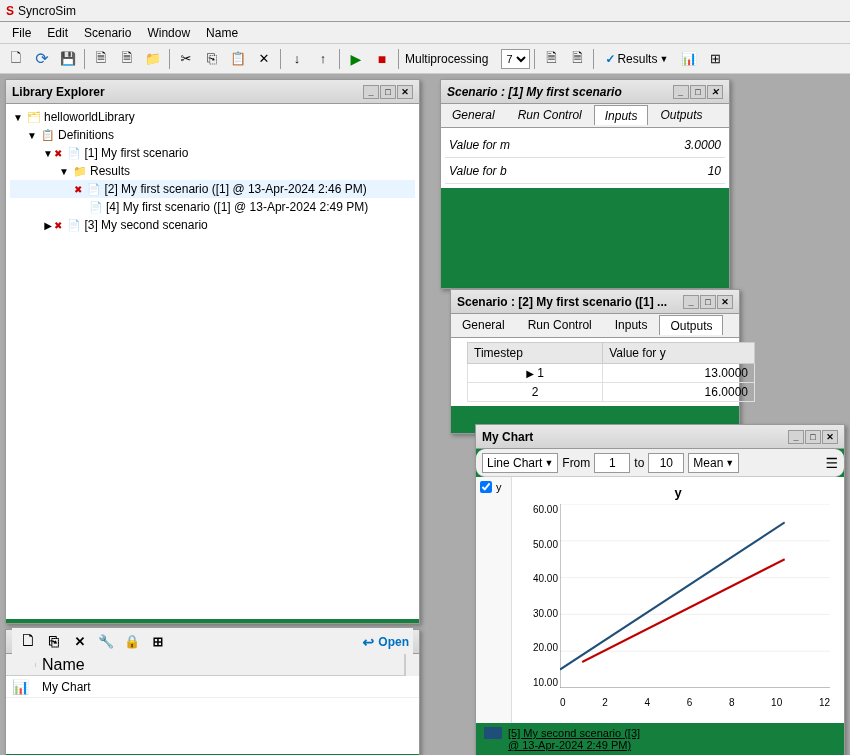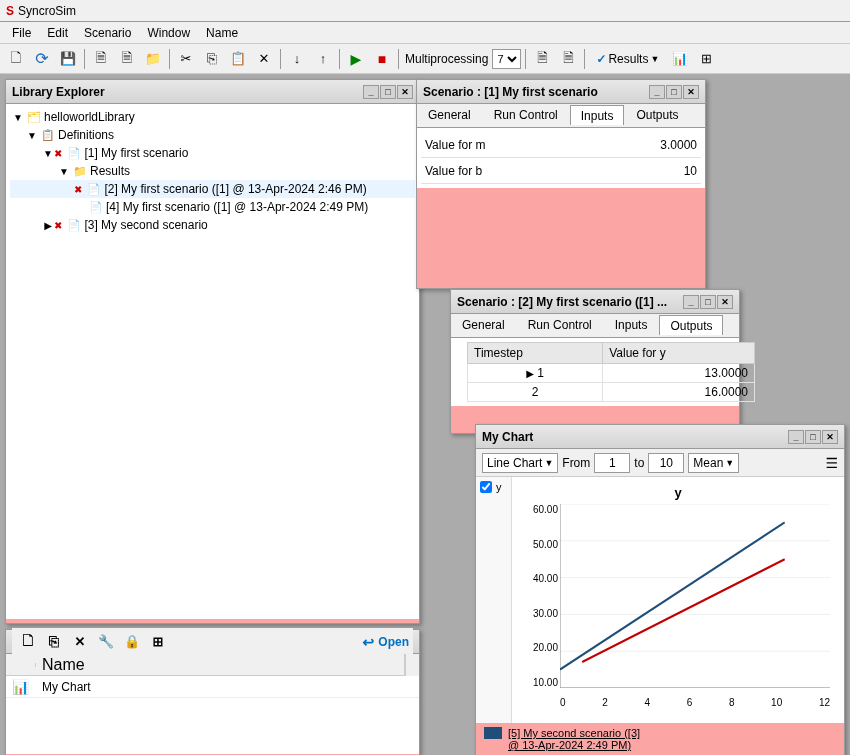--- a/index.html
+++ b/index.html
@@ -10,30 +10,30 @@
     
     
     .menu-bar { background: #f0f0f0; height: 22px; display: flex; align-items: center; padding: 0 4px; border-bottom: 1px solid #ccc; }
     .menu-item { padding: 2px 8px; font-size: 12px; cursor: pointer; }
     
     
     .toolbar { background: #f0f0f0; height: 30px; display: flex; align-items: center; padding: 0 4px; border-bottom: 1px solid #ccc; gap: 2px; }
     .tb-btn { width: 24px; height: 24px; display: flex; align-items: center; justify-content: center; border: 1px solid transparent; cursor: pointer; font-size: 13px; }
     .tb-separator { width: 1px; height: 20px; background: #999; margin: 0 2px; }
     .tb-label { font-size: 12px; margin: 0 2px; }
-    .multiprocessing-group { display: flex; align-items: center; gap: 2px; }
+    .multiprocessing-group { display: flex; align-items: center; gap: 11px; }
     .tb-select { height: 20px; font-size: 11px; border: 1px solid #999; background: white; }
     .results-btn { display: flex; align-items: center; gap: 2px; padding: 2px 6px; border: 1px solid transparent; cursor: pointer; font-size: 12px; }
     .checkmark { color: #0070c0; font-weight: bold; }
     
     
     .main-area { display: flex; position: relative; width: 850px; height: 700px; background: #ababab; }
     
     
-    .panel { position: absolute; background: #fca5a5; border: 1px solid #999; box-shadow: 2px 2px 4px rgba(0,0,0,0.3); }
+    .panel { position: absolute; background: #15803d; border: 1px solid #999; box-shadow: 2px 2px 4px rgba(0,0,0,0.3); }
     .panel-title { background: linear-gradient(to bottom, #e8e8e8, #d4d4d4); height: 24px; display: flex; align-items: center; justify-content: space-between; padding: 0 6px; border-bottom: 1px solid #999; font-size: 12px; font-weight: bold; }
     .panel-title-text { flex: 1; }
     .win-btn { width: 16px; height: 14px; display: flex; align-items: center; justify-content: center; border: 1px solid #999; background: #d4d4d4; font-size: 9px; cursor: pointer; margin-left: 1px; }
     .win-btn-close { background: #d4d4d4; }
     
     
     .library-explorer { left: 5px; top: 5px; width: 415px; height: 545px; }
     .tree-area { padding: 4px; overflow: auto; height: calc(100% - 28px); background: white; }
     .tree-item { display: flex; align-items: center; height: 18px; cursor: pointer; padding: 0 2px; font-size: 12px; }
     .tree-expand { display: inline-flex; align-items: center; justify-content: center; width: 12px; height: 12px; font-size: 10px; }
@@ -49,40 +49,40 @@
     .bottom-toolbar { background: #f0f0f0; height: 28px; display: flex; align-items: center; padding: 0 4px; border-bottom: 1px solid #ccc; gap: 2px; }
     .open-btn { display: flex; align-items: center; gap: 4px; margin-left: auto; color: #0070c0; cursor: pointer; font-size: 12px; }
     .chart-list { background: white; overflow: auto; height: calc(100% - 60px); }
     .chart-list-header { display: flex; background: #f0f0f0; border-bottom: 1px solid #ccc; height: 22px; align-items: center; }
     .chart-list-header-cell { padding: 2px 6px; font-size: 16px; border-right: 1px solid #ccc; flex: 1; }
     .chart-list-row { display: flex; align-items: center; height: 22px; border-bottom: 1px solid #eee; }
     .chart-list-cell { padding: 2px 6px; font-size: 12px; flex: 1; }
     .chart-icon { color: #2060c0; font-size: 14px; }
     
     
-    .scenario-panel-1 { left: 416px; top: 5px; width: 290px; height: 210px; }
+    .scenario-panel-1 { left: 440px; top: 5px; width: 290px; height: 210px; font-style: italic; }
     .tabs { display: flex; background: #f0f0f0; border-bottom: 1px solid #999; height: 24px; }
     .tab { padding: 3px 10px; font-size: 12px; cursor: pointer; border: 1px solid transparent; border-bottom: none; margin-right: 1px; height: 20px; display: flex; align-items: center; }
     .tab.active { background: white; border-color: #999; border-bottom-color: white; margin-top: 1px; z-index: 1; }
     .panel-content { background: white; padding: 4px; }
     .form-row { display: flex; align-items: center; height: 26px; border-bottom: 1px solid #e0e0e0; padding: 0 4px; }
     .form-label { flex: 1; font-size: 12px; }
     .form-value { font-size: 12px; }
     
     
     .scenario-panel-2 { left: 450px; top: 215px; width: 290px; height: 145px; }
     .data-table { width: 100%; border-collapse: collapse; font-size: 12px; margin-left: 16px; }
     .data-table th { background: #e8e8e8; border: 1px solid #ccc; padding: 3px 6px; text-align: left; font-weight: normal; }
     .data-table td { border: 1px solid #e0e0e0; padding: 2px 6px; text-align: right; }
     .data-table td:first-child { text-align: center; }
     .row-arrow { color: #000; font-size: 10px; }
     
     
     .chart-window { left: 475px; top: 350px; width: 370px; height: 390px; }
-    .chart-toolbar { background: #f0f0f0; height: 28px; display: flex; align-items: center; padding: 4px 6px; border-bottom: 1px solid #ccc; gap: 4px; font-size: 12px; }
+    .chart-toolbar { background: #f0f0f0; height: 28px; display: flex; align-items: center; padding: 4px 6px; border-bottom: 1px solid #ccc; gap: 4px; font-size: 12px; border-radius: 9px; }
     .chart-dropdown { display: flex; align-items: center; gap: 2px; cursor: pointer; border: 1px solid #999; background: white; padding: 1px 4px; height: 20px; font-size: 12px; }
     .chart-input { width: 36px; height: 20px; border: 1px solid #999; text-align: center; font-size: 12px; }
     .checkbox-item { display: flex; align-items: center; gap: 4px; }
     .chart-title { text-align: center; font-size: 13px; font-weight: bold; margin-bottom: 4px; }
     .chart-legend { padding: 4px 8px; font-size: 11px; display: flex; flex-direction: column; gap: 4px; }
     .legend-item { display: flex; gap: 6px; text-decoration: underline; }
     .legend-color { width: 18px; height: 12px; }
   </style>
 </head>
 <body>

